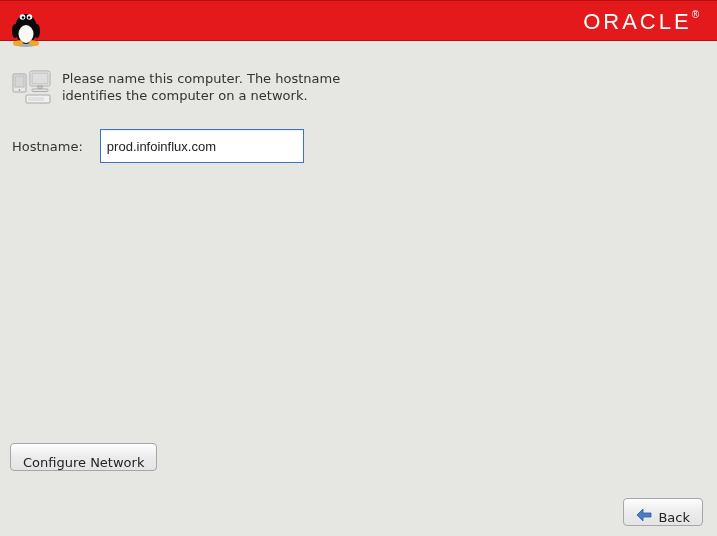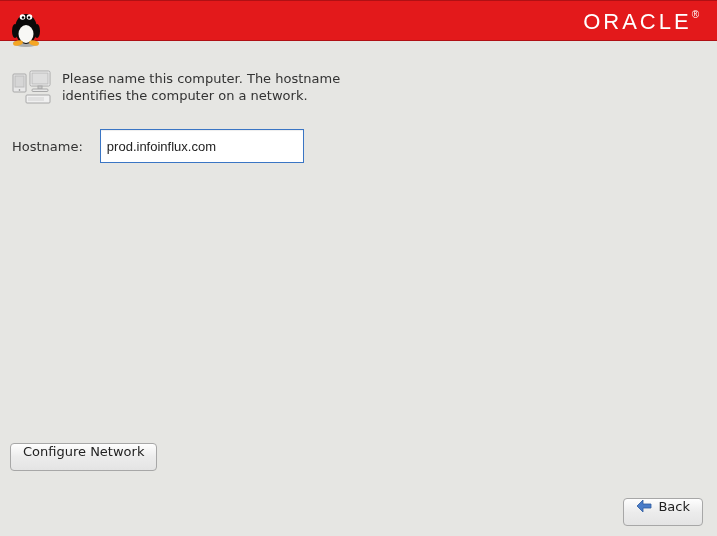--- a/index.html
+++ b/index.html
@@ -80,21 +80,21 @@
       background: #fff;
       box-shadow: inset 0 1px 1px rgba(0,0,0,0.07);
     }
     .configure-btn {
       position: absolute;
       left: 10px;
       bottom: 10px;
     }
     .gtk-button {
       display: inline-flex;
-      align-items: flex-start;
+      align-items: flex-end;
       gap: 6px;
       height: 28px;
       padding: 0 12px;
       font-size: 13px;
       font-family: inherit;
       color: #222;
       background: linear-gradient(to bottom, #fefefe, #ececec 50%, #e4e4e4);
       border: 1px solid #a7a7a7;
       border-radius: 4px;
       cursor: pointer;

